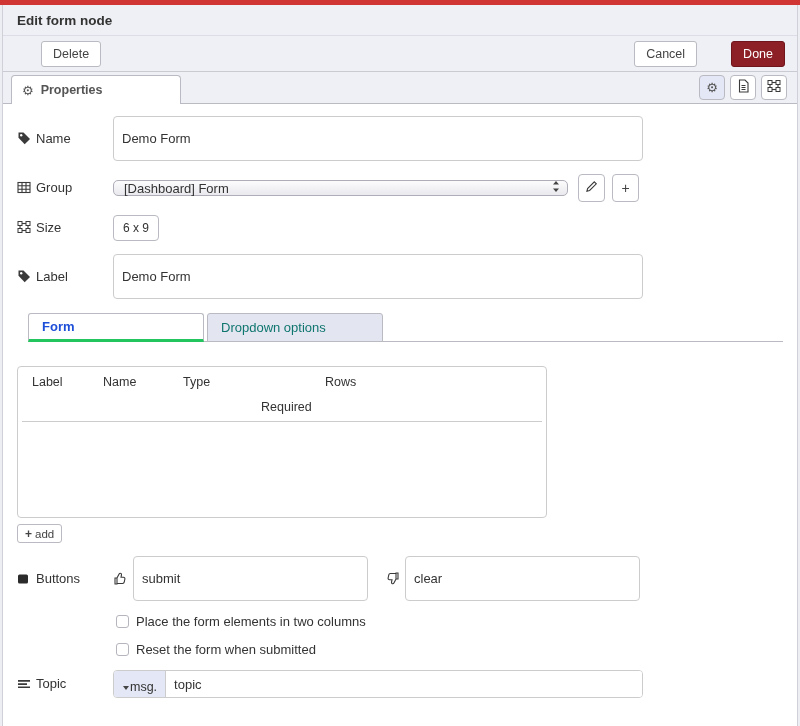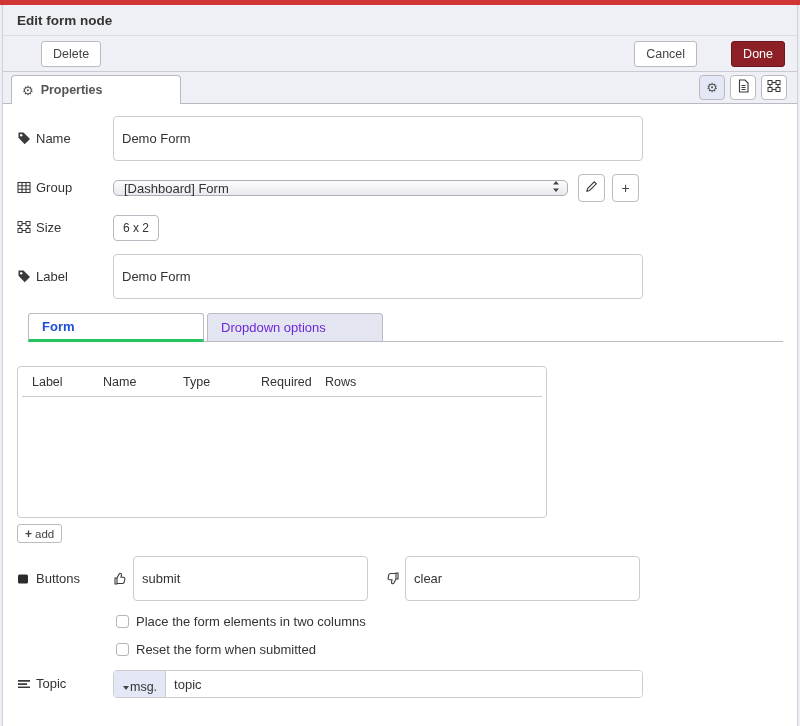--- a/index.html
+++ b/index.html
@@ -58,25 +58,25 @@
 
   .fx-badge { width:22px; height:22px; flex:none; border:1px solid #999; border-radius:50%;
               display:flex; align-items:center; justify-content:center; margin-left:7px;
               font-family:"DejaVu Serif", serif; font-style:italic; font-size:11px; color:#555; }
 
   .sub-tabs { margin:0 0 24px 11px; display:flex; align-items:flex-end; border-bottom:1px solid #b9bac2; height:30px; }
   .sub-tab { width:176px; height:29px; margin-bottom:-1px; margin-right:3px; border:1px solid #b9bac2;
              border-radius:3px 3px 0 0; display:flex; align-items:center; padding:0 13px;
              font-size:13px; cursor:pointer; }
   .sub-tab.active { background:#fff; border-bottom:3px solid #22c55e; font-weight:bold; color:#1d4ed8; }
-  .sub-tab.inactive { background:#e3e5f1; color:#6d28d9; }
+  .sub-tab.inactive { background:#e3e5f1; color:#0f766e; }
 
   .fe-box { width:530px; height:152px; border:1px solid #ccc; border-radius:4px; padding-top:7px; background:#fff; }
   .fe-head { display:flex; font-size:12.5px; color:#333; padding:1px 0 7px; margin:0 4px; border-bottom:1px solid #ccc; }
-  .c1 { margin-left:10px; width:71px; } .c2 { width:80px; } .c3 { width:78px; } .c4 { width:64px; } .c5 { flex:1; }
+  .c1 { margin-left:10px; width:71px; } .c2 { width:80px; } .c3 { width:78px; } .c4 { width:64px;margin-top:25px; } .c5 { flex:1; }
   .add-btn { margin-top:6px; height:19px; padding:0 7px; font-size:11.5px; border:1px solid #b9bac2;
              border-radius:3px; background:#fff; color:#444; cursor:pointer; align-self:flex-start;
              font-family:inherit; display:flex; align-items:center; gap:3px; }
   .add-btn b { font-size:12px; }
 
   .thumb { width:16px; flex:none; margin-right:4px; display:flex; }
   .btn-input { width:235px; }
   .gap16 { width:17px; flex:none; }
 
   .check-row { display:flex; align-items:center; gap:7px; margin:0 0 13px 99px; font-size:13px; }
@@ -191,21 +191,21 @@
         <span class="ficon">
           <svg width="14" height="14" viewBox="0 0 14 14">
               <rect class="sicon" x="3" y="3.5" width="8" height="7"></rect>
               <rect x="1" y="1.5" width="4" height="4" fill="#fff" stroke="#3a3a3a"></rect>
               <rect x="9" y="1.5" width="4" height="4" fill="#fff" stroke="#3a3a3a"></rect>
               <rect x="1" y="8.5" width="4" height="4" fill="#fff" stroke="#3a3a3a"></rect>
               <rect x="9" y="8.5" width="4" height="4" fill="#fff" stroke="#3a3a3a"></rect>
             </svg>
         </span><span>Size</span>
       </label>
-      <button class="size-btn">6 x 2</button>
+      <button class="size-btn">6 x 9</button>
     </div>
 
     <div class="form-row">
       <label class="field-label">
         <span class="ficon">
           <svg width="14" height="14" viewBox="0 0 14 14">
               <path d="M1.5 1.5 h5 L13 8 7.7 13.2 1.5 6.8 Z" fill="#3a3a3a"></path>
               <circle cx="4.2" cy="4.2" r="1.2" fill="#fff"></circle>
             </svg>
         </span><span>Label</span>

